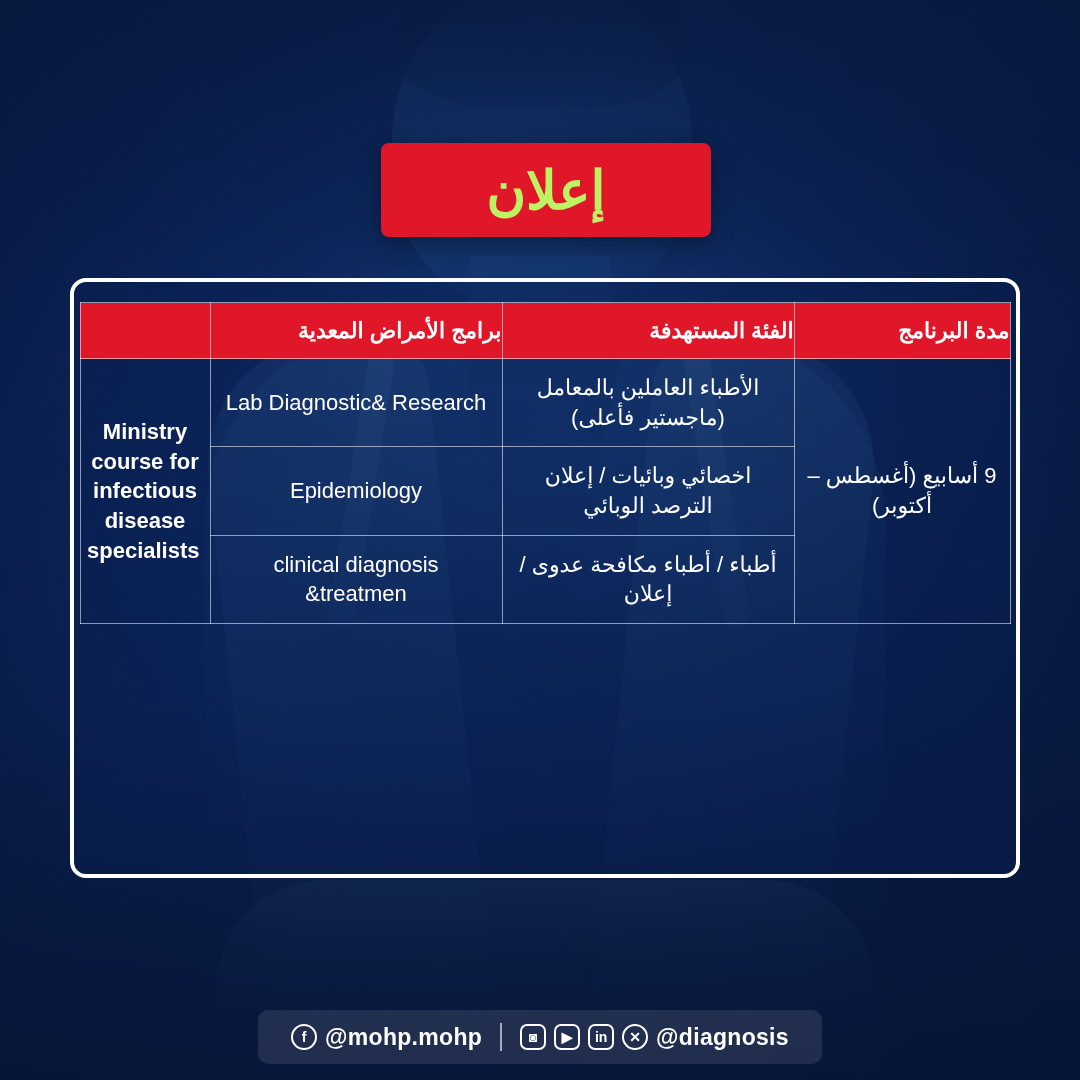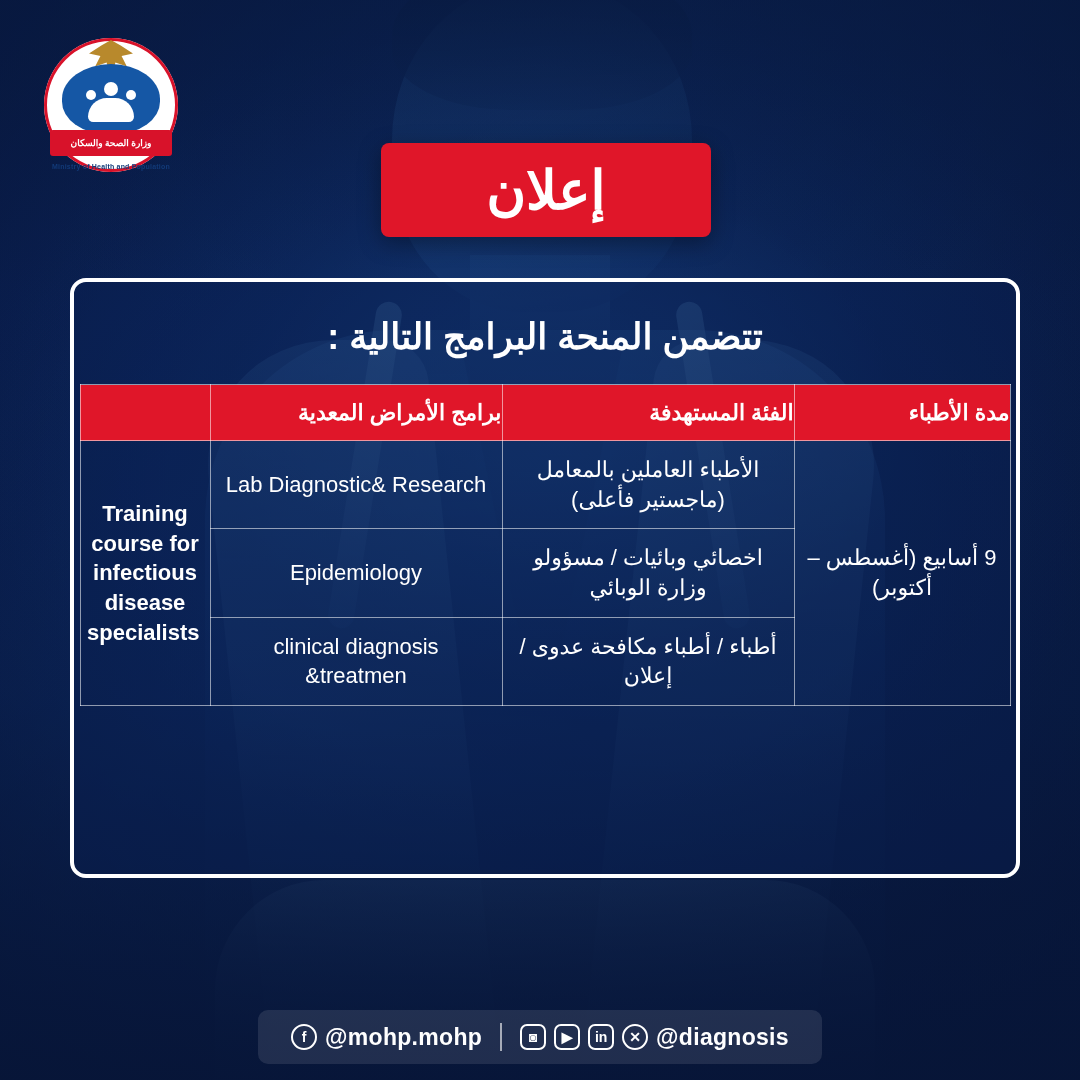--- a/index.html
+++ b/index.html
@@ -170,21 +170,21 @@
   .badge {
     position: absolute;
     left: 381px; top: 143px;
     width: 330px; height: 94px;
     background: #e01629;
     border-radius: 8px;
     display: flex; align-items: center; justify-content: center;
     box-shadow: 0 6px 22px rgba(0,0,0,0.35);
   }
   .badge span {
-    color: #ffffff;
+    color: #bef264;
     font-size: 54px;
     font-weight: bold;
     letter-spacing: 1px;
     line-height: 1;
   }
 
   
   .card {
     position: absolute;
     left: 70px; top: 278px;
@@ -292,68 +292,52 @@
     <div class="ph-vgap"></div>
     <div class="ph-steth-l"></div>
     <div class="ph-steth-r"></div>
     <div class="ph-neck"></div>
     <div class="ph-head"></div>
     <div class="ph-hair"></div>
     <div class="ph-arms"></div>
   </div>
   <div class="ph-vignette"></div>
 
-  <div class="logo">
-    <div class="logo-disc"></div>
-    <div class="logo-eagle"></div>
-    <div class="logo-inner"></div>
-    <div class="logo-family">
-      <div class="lf-dot lf-d1"></div>
-      <div class="lf-dot lf-d2"></div>
-      <div class="lf-dot lf-d3"></div>
-      <div class="lf-body"></div>
-    </div>
-    <div class="logo-band">
-      <span>وزارة الصحة والسكان</span>
-    </div>
-    <div class="logo-sub">Ministry of Health and Population</div>
-  </div>
 
   <div class="badge">
     <span>إعلان</span>
   </div>
 
   <div class="card">
-    <div class="card-title">تتضمن المنحة البرامج التالية :</div>
 
     <table class="programs">
       <colgroup>
         <col class="c-dur">
         <col class="c-target">
         <col class="c-prog">
         <col class="c-left">
       </colgroup>
       <thead>
         <tr>
-          <th>مدة الأطباء</th>
+          <th>مدة البرنامج</th>
           <th>الفئة المستهدفة</th>
           <th>برامج الأمراض المعدية</th>
           <th class="blank"></th>
         </tr>
       </thead>
       <tbody>
         <tr>
           <td class="duration" rowspan="3">9 أسابيع
 (أغسطس – أكتوبر)</td>
           <td>الأطباء العاملين بالمعامل (ماجستير فأعلى)</td>
           <td class="en">Lab Diagnostic&amp; Research</td>
-          <td class="vertical-label" rowspan="3">Training course for infectious disease specialists</td>
+          <td class="vertical-label" rowspan="3">Ministry course for infectious disease specialists</td>
         </tr>
         <tr>
-          <td>اخصائي وبائيات / مسؤولو وزارة الوبائي</td>
+          <td>اخصائي وبائيات / إعلان الترصد الوبائي</td>
           <td class="en">Epidemiology</td>
         </tr>
         <tr>
           <td>أطباء / أطباء مكافحة عدوى / إعلان</td>
           <td class="en">clinical diagnosis &amp;treatmen</td>
         </tr>
       </tbody>
     </table>
   </div>
 

